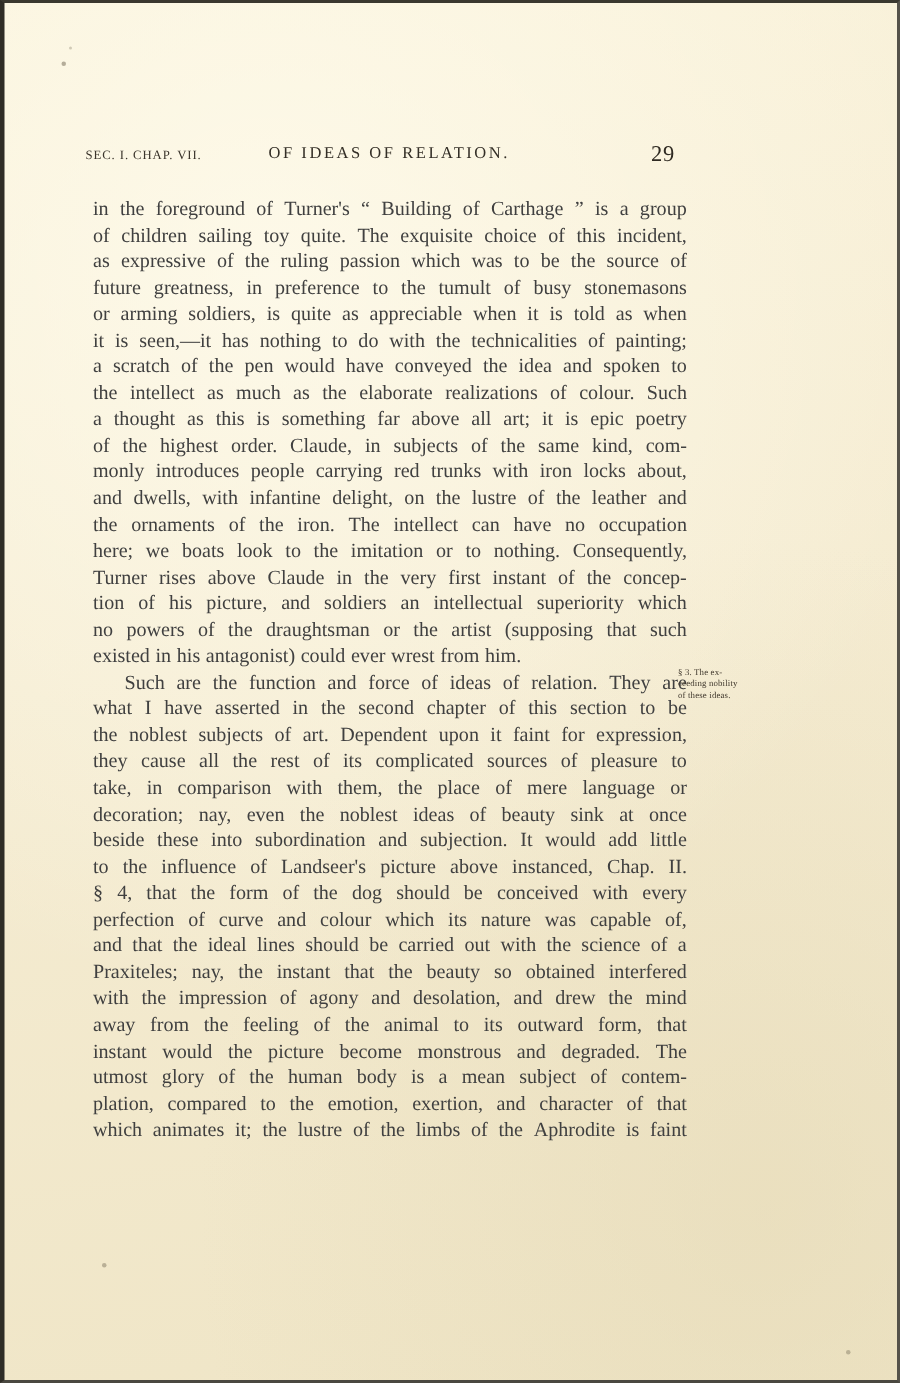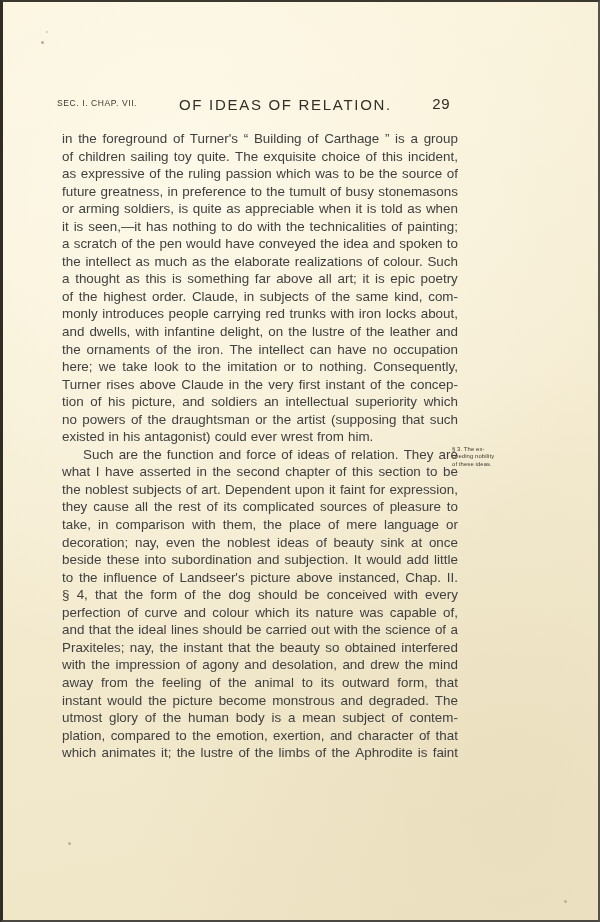--- a/index.html
+++ b/index.html
@@ -10,21 +10,21 @@
   }
 
   .scan {
     position: relative;
     width: 600px;
     height: 922px;
     margin: 0 auto;
     background: #f6eed4;
     overflow: hidden;
     box-sizing: border-box;
-    font-family: Liberation Sans, sans-serif;
+    font-family: Liberation Serif, serif;
   }
 
   
   .paper-tint {
     position: absolute;
     inset: 0;
     background:
       radial-gradient(ellipse 120% 80% at 30% 20%, rgba(255,252,238,0.75) 0%, rgba(255,252,238,0) 65%),
       radial-gradient(ellipse 90% 70% at 85% 88%, rgba(226,214,178,0.45) 0%, rgba(226,214,178,0) 70%),
       linear-gradient(170deg, #faf3dc 0%, #f5ecd2 45%, #efe5c6 100%);
@@ -65,21 +65,21 @@
     font-size: 8.5px;
     letter-spacing: 0.6px;
     font-variant: small-caps;
     text-transform: uppercase;
     color: #3b352c;
   }
   .head-title {
     position: absolute;
     left: 122px;
     top: 0;
-    font-size: 15px;
+    font-size: 11px;
     letter-spacing: 1.7px;
     text-transform: uppercase;
     color: #332e26;
   }
   .page-number {
     position: absolute;
     left: 410px;
     top: 95px;
     width: 40px;
     text-align: right;
@@ -347,21 +347,21 @@
             <span>The</span>
             <span>intellect</span>
             <span>can</span>
             <span>have</span>
             <span>no</span>
             <span>occupation</span>
           </span>
           <span class="line just">
             <span>here;</span>
             <span>we</span>
-            <span>take</span>
+            <span>boats</span>
             <span>look</span>
             <span>to</span>
             <span>the</span>
             <span>imitation</span>
             <span>or</span>
             <span>to</span>
             <span>nothing.</span>
             <span>Consequently,</span>
           </span>
           <span class="line just">

